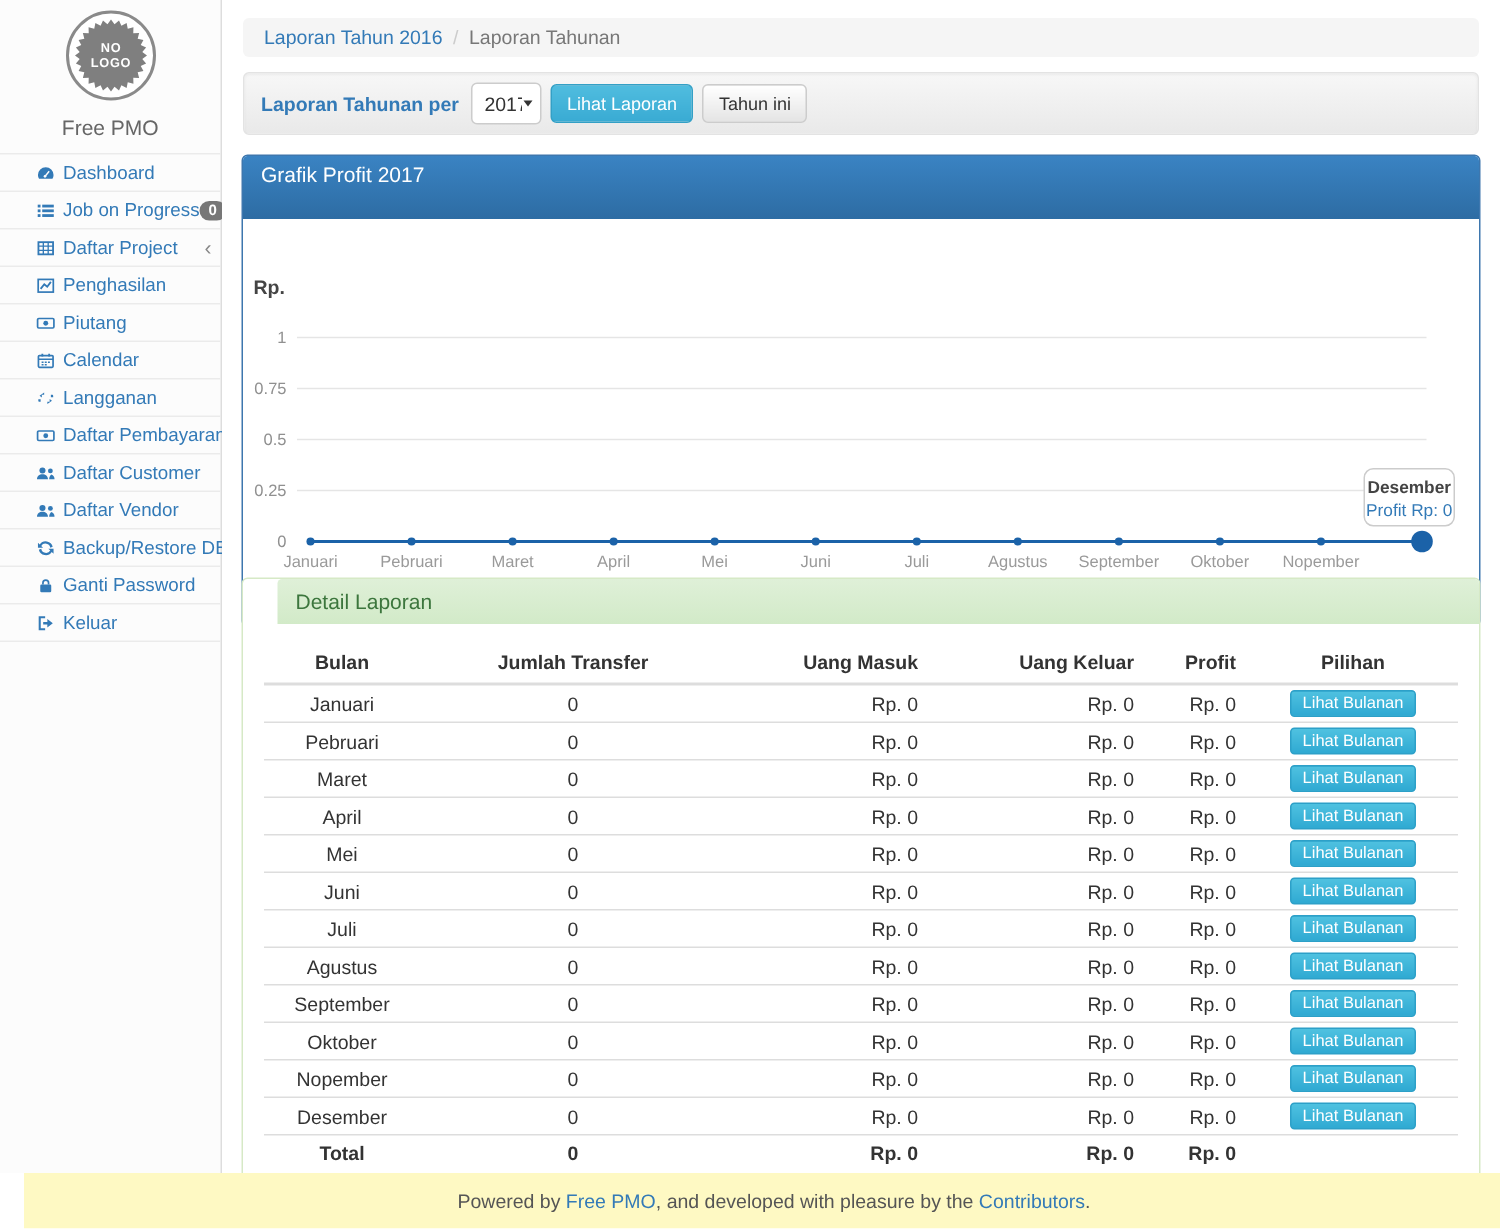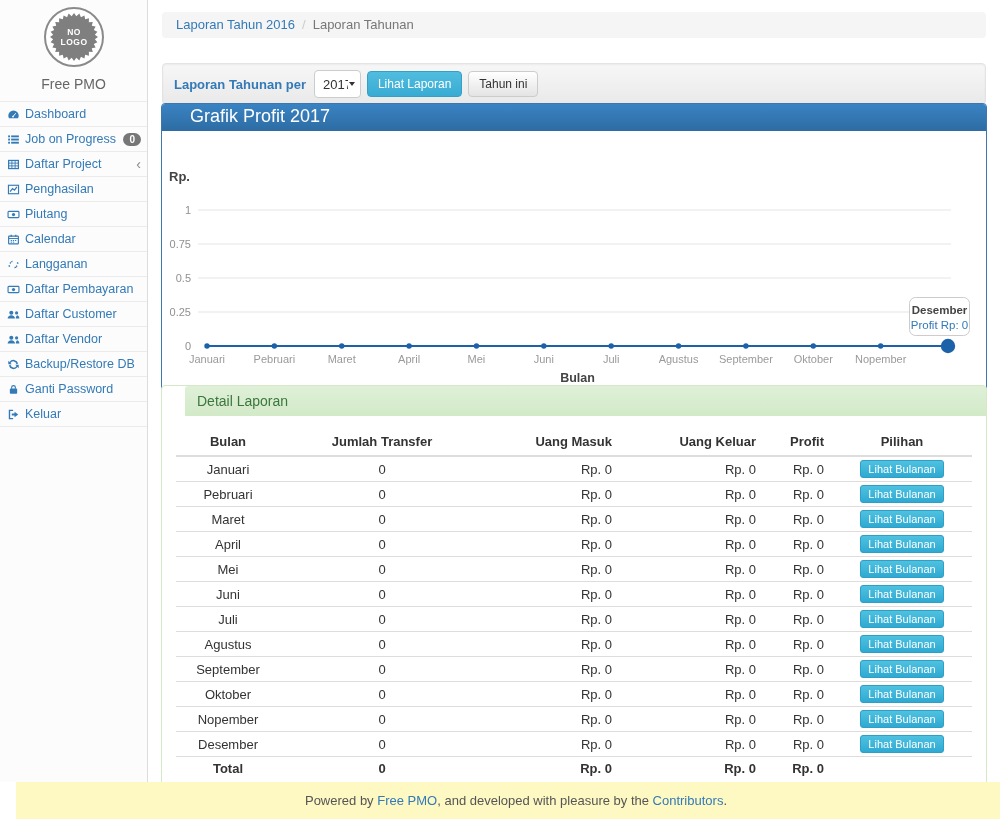--- a/index.html
+++ b/index.html
@@ -4,49 +4,49 @@
 <style>
   * { margin:0; padding:0; box-sizing:border-box; }
   html,body { width:1000px; height:819px; }
   body { position:relative; background:#fff; font-family:"Liberation Sans", sans-serif; color:#333; overflow:hidden; }
 
   
   .sidebar { position:absolute; left:0; top:0; width:148px; height:782px; background:#fcfcfc; border-right:1px solid #ddd; }
   .logo-wrap { width:100%; text-align:center; padding-top:5px; }
   .brand { text-align:center; font-size:14px; color:#666; margin-top:3px; }
   .menu { list-style:none; margin-top:9px; border-top:1px solid #ebebeb; }
-  .menu li { border-bottom:1px solid #ebebeb; }
+  .menu li { border-bottom:1px solid #ebebeb;padding-left:17px; }
   .menu a { display:flex; align-items:center; height:24px; padding:0 6px 0 7px; color:#337ab7; font-size:12.5px; text-decoration:none; }
   .menu .mi { width:13px; height:13px; margin-right:5px; flex:0 0 13px; }
   .menu .lbl { white-space:nowrap; }
   .badge { margin-left:auto; background:#777; color:#fff; font-size:10px; font-weight:bold; border-radius:9px; padding:1px 6px; line-height:11px; }
   .chev { margin-left:auto; color:#888; font-size:14px; line-height:12px; }
 
   
   .main { position:absolute; left:148px; top:0; width:852px; height:782px; background:#fff; }
 
   .breadcrumb { position:absolute; left:14px; top:12px; width:824px; height:26px; background:#f5f5f5; border-radius:4px; padding:0 14px; font-size:13px; line-height:26px; }
   .breadcrumb a { color:#337ab7; text-decoration:none; }
   .breadcrumb .sep { color:#ccc; margin:0 7px; }
   .breadcrumb .cur { color:#777; }
 
   .well { position:absolute; left:14px; top:48px; width:824px; height:42px; border:1px solid #e3e3e3; border-radius:4px;
           background:linear-gradient(#f7f7f7,#e9e9e9); box-shadow:inset 0 1px 2px rgba(0,0,0,.05);
-          display:flex; align-items:center; padding:0 11px;margin-top:15px; }
+          display:flex; align-items:center; padding:0 11px; }
   .well .flabel { color:#337ab7; font-weight:bold; font-size:13px; margin-right:8px; }
   .sel-wrap { position:relative; }
   .year-select { -webkit-appearance:none; appearance:none; width:47px; height:28px; background:#fff; border:1px solid #ccc; border-radius:4px; font-size:13px; color:#333; padding:0 12px 0 8px; font-family:"Liberation Sans",sans-serif; }
   .caret { position:absolute; right:6px; top:12px; width:0; height:0; border-left:3.5px solid transparent; border-right:3.5px solid transparent; border-top:4.5px solid #333; pointer-events:none; }
   .btn { font-size:12px; border-radius:4px; padding:5px 10px; margin-left:6px; cursor:pointer; font-family:"Liberation Sans",sans-serif; }
   .btn-info { color:#fff; background:linear-gradient(#50bddf,#39abd3); border:1px solid #33a0c6;text-align:center; }
   .btn-default { color:#333; background:linear-gradient(#ffffff,#e4e4e4); border:1px solid #ccc; }
 
   .panel { position:absolute; left:13px; width:826px; border-radius:4px; background:#fff; }
   .panel-primary { top:103px; border:1px solid #3e77ae; }
-  .panel-primary .phead { height:27px; line-height:25px; padding:0 28px; color:#fff; font-size:18px;
+  .panel-primary .phead { height:42px; line-height:25px; padding:0 12px; color:#fff; font-size:14px;
                           background:linear-gradient(#3a83c3,#2d6ca3); border-radius:3px 3px 0 0; }
   .chart-body { position:relative; width:824px; height:239px;margin-top:32px; }
 
   .panel-success { top:385px; border:1px solid #d6e9c6; }
   .panel-success .phead { height:30px; line-height:30px; padding:0 12px; color:#3c763d; font-size:14px;
                           background:linear-gradient(#dff0d8,#d2eac8); border-radius:3px 3px 0 0;margin-left:23px; }
   .table-body { padding:14px; }
   table { width:796px; border-collapse:collapse; font-size:13px; color:#333; }
   th { border-bottom:2px solid #ddd; padding:4px 8px 6px; font-weight:bold; }
   td { border-top:1px solid #ddd; padding:3px 8px; height:24px; }

